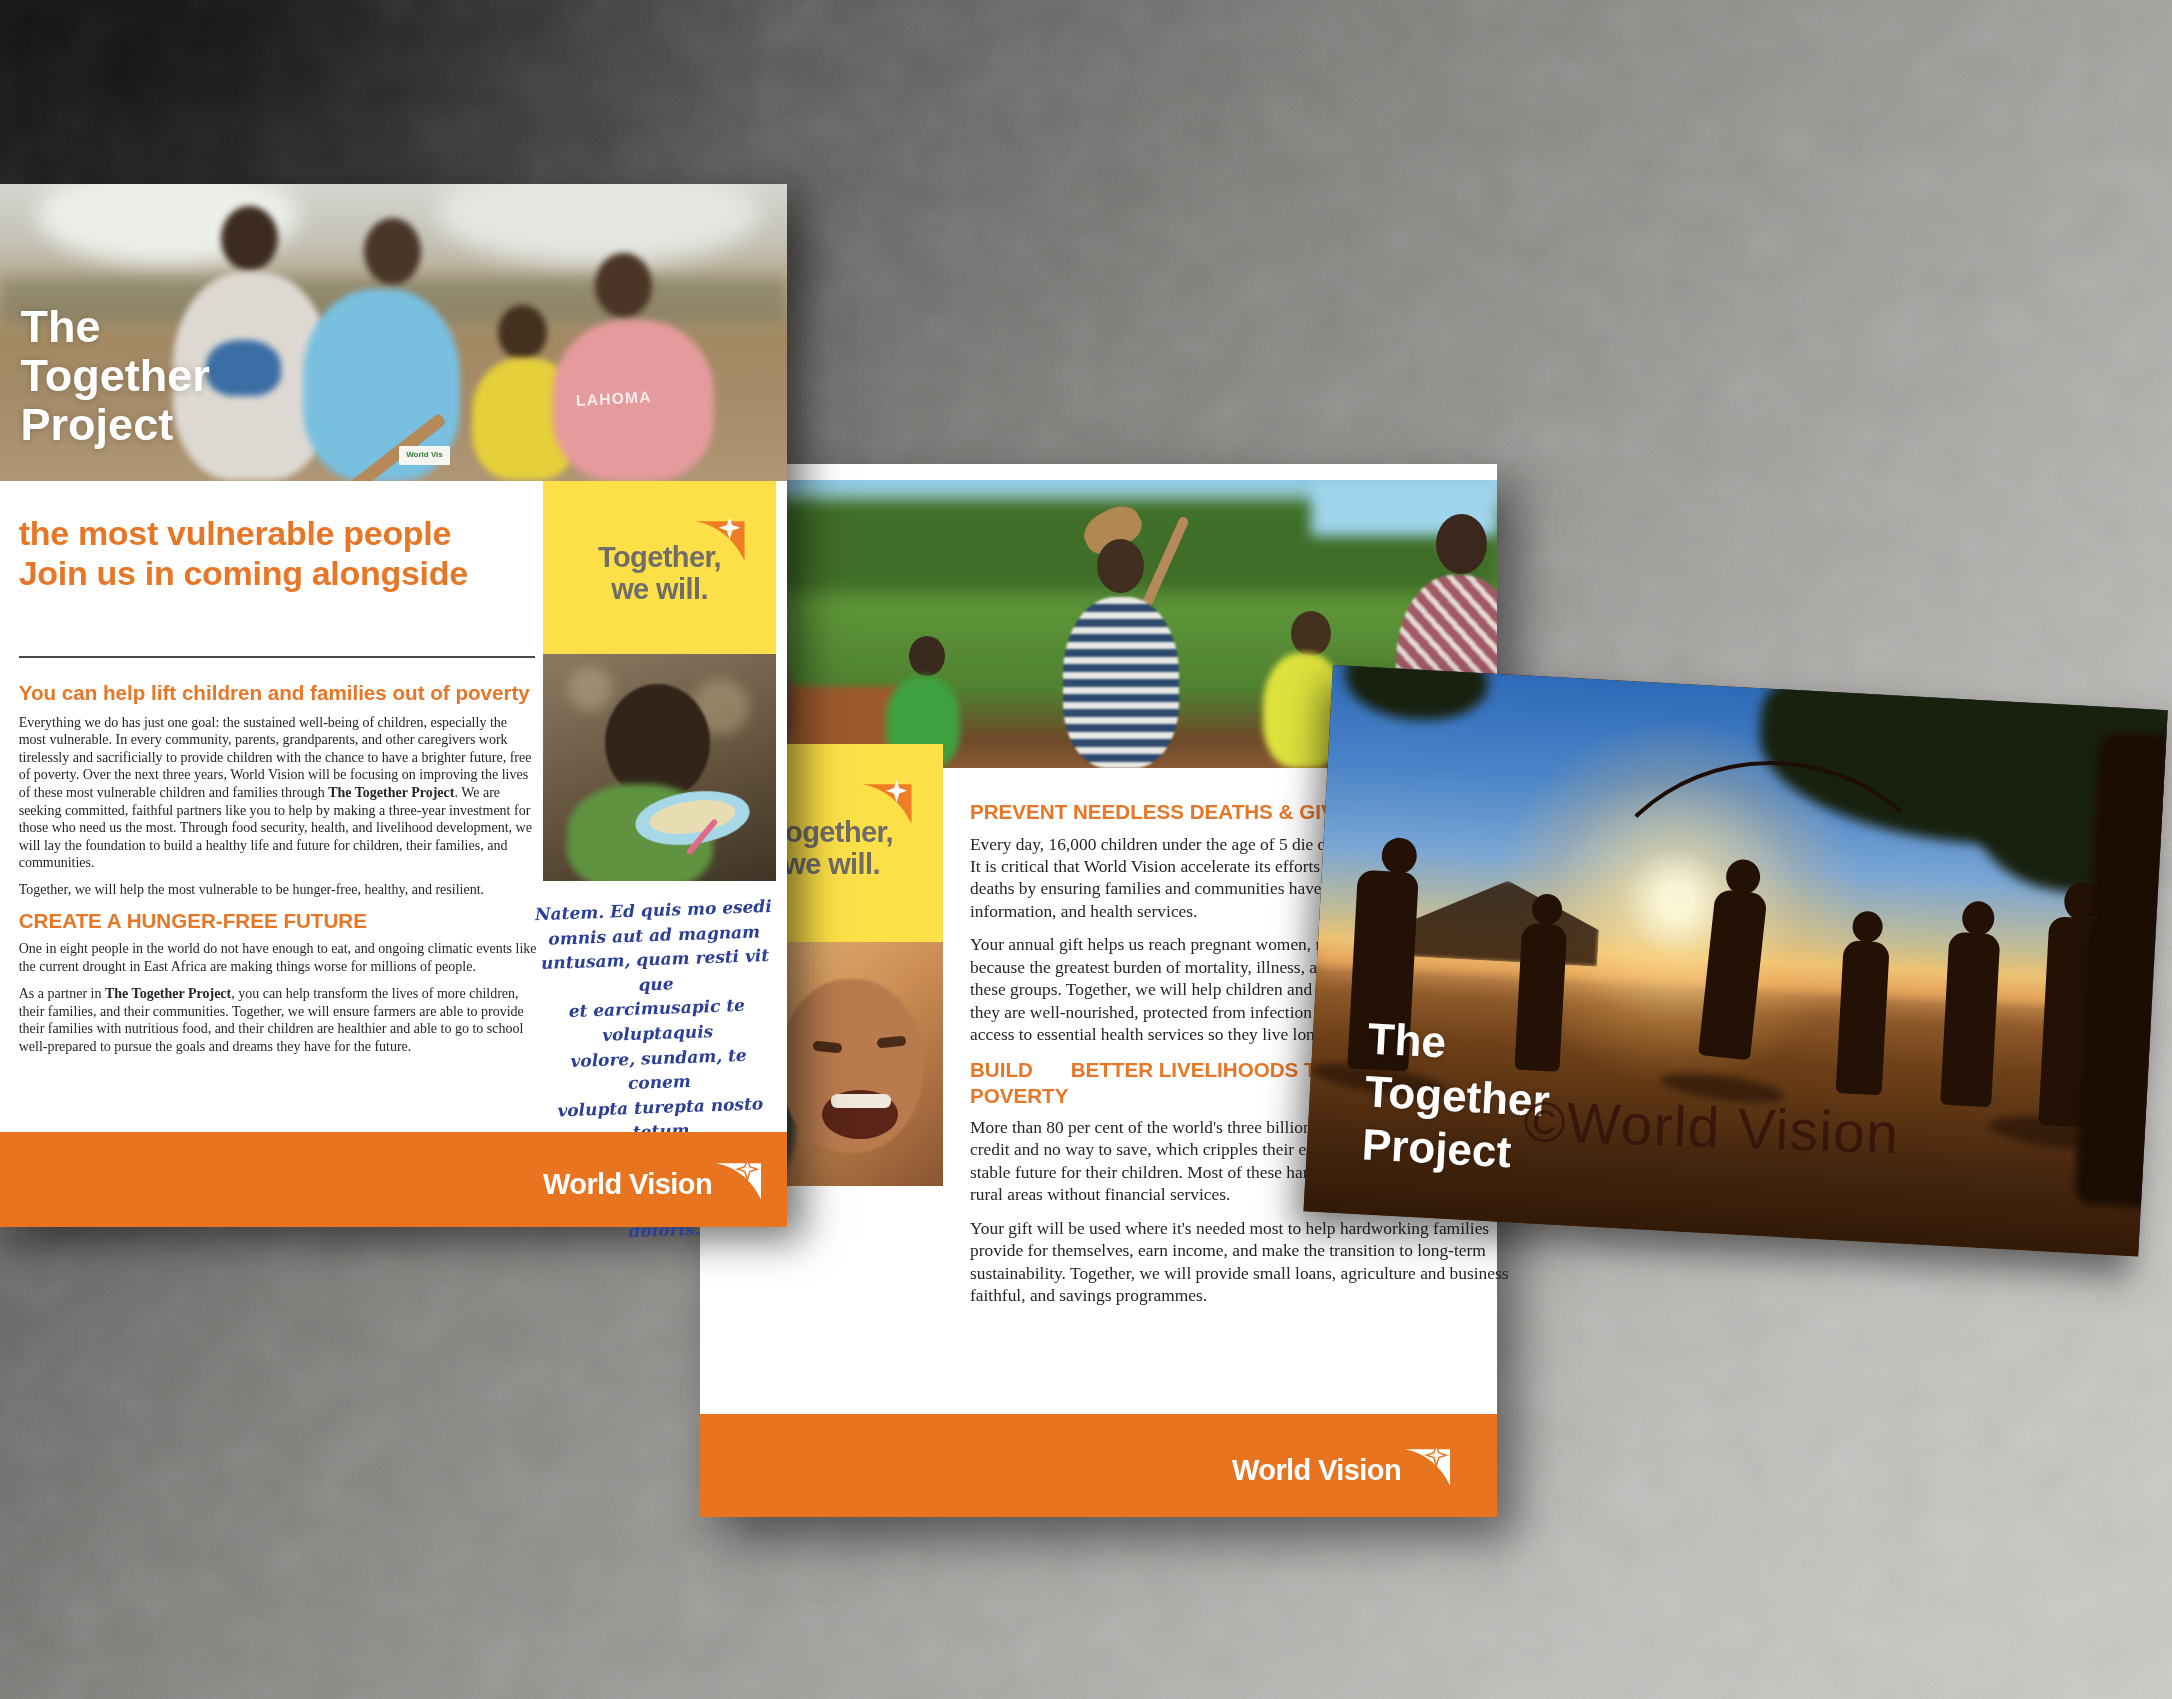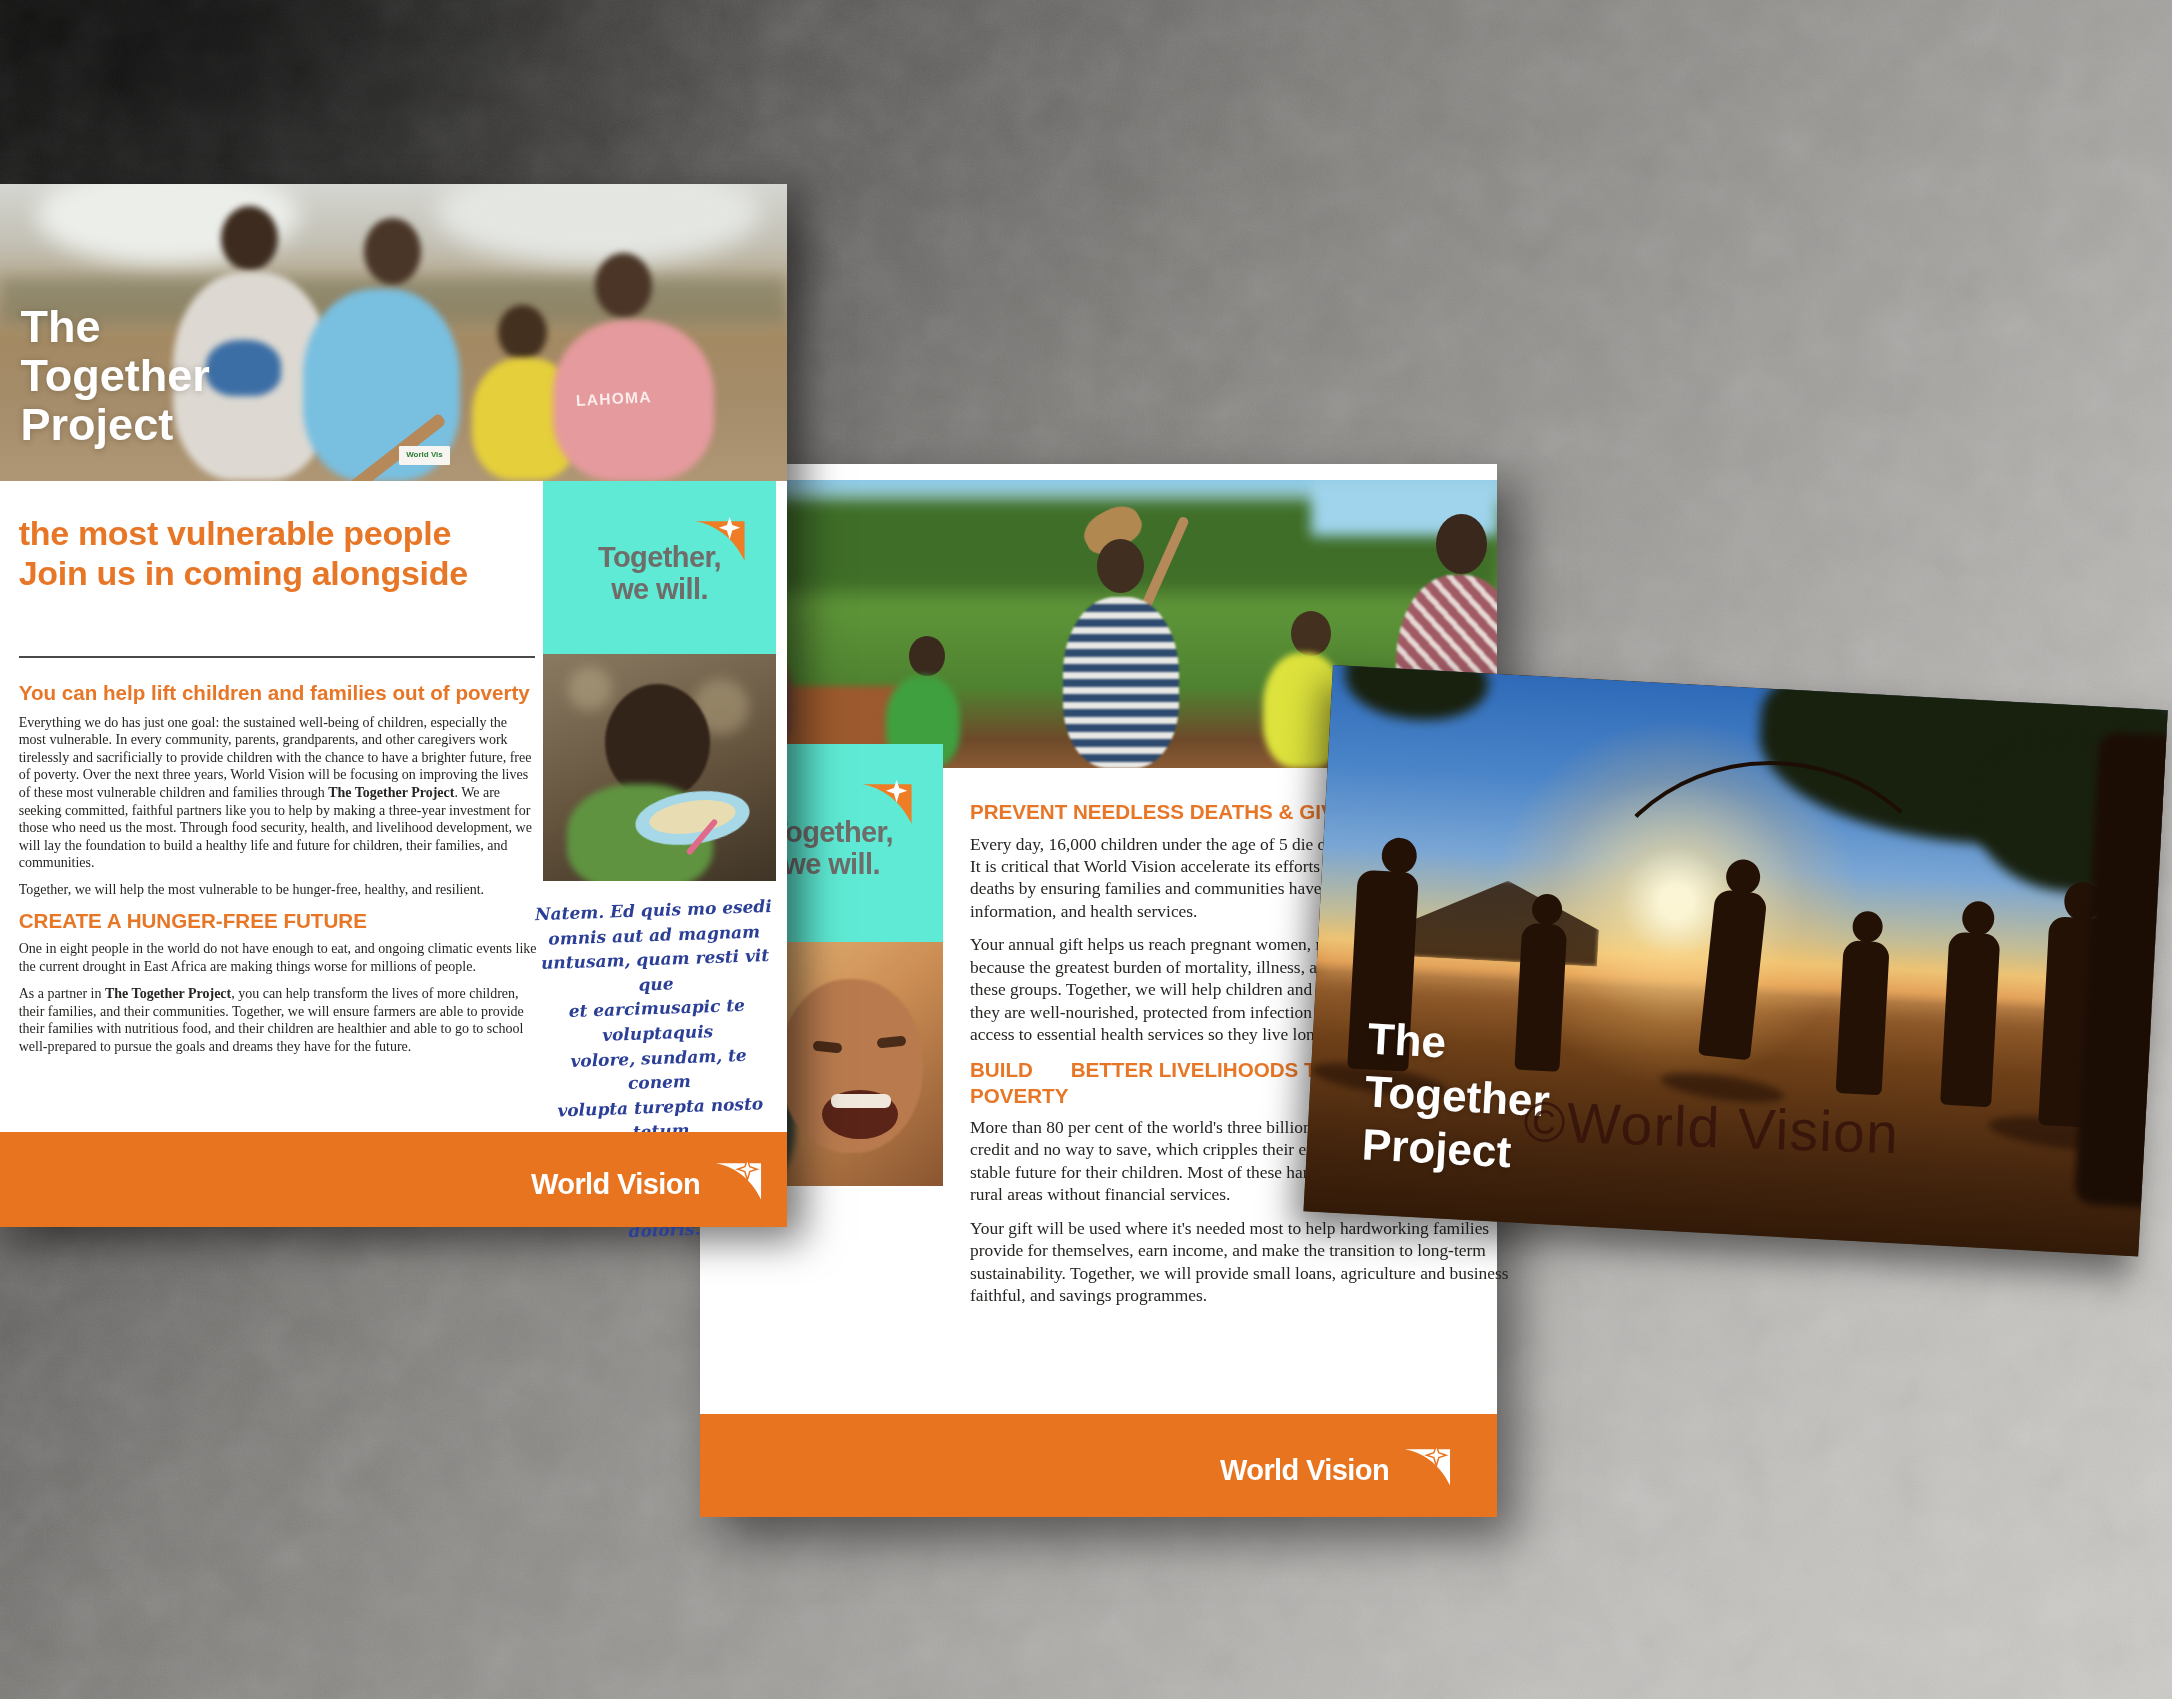--- a/index.html
+++ b/index.html
@@ -38,35 +38,35 @@
   .headline{position:absolute;left:18.7px;top:329px;color:#e87627;
     font-size:34px;line-height:40px;font-weight:700;letter-spacing:-0.3px;}
   .divider{position:absolute;left:18.7px;top:472px;width:516px;height:1.9px;background:#4a4948;}
   .col1{position:absolute;left:18.7px;top:497px;width:518px;color:#272522;
     font-family:"Liberation Serif",serif;font-size:14px;line-height:17.6px;}
   .col1 p{margin:0 0 9.3px 0;}
   .sec{font-family:"Liberation Sans",sans-serif;color:#e87627;font-weight:700;
     font-size:20.6px;line-height:24px;margin:0 0 8.7px 0;}
   .sec2{margin:10px 0 7.5px 0;font-weight:600;}
   .sec2 b{font-weight:800;}
-  .tg-box{position:absolute;background:#5eead4;}
+  .tg-box{position:absolute;background:#fde047;}
   .tg-box1{left:543px;top:297px;width:233px;height:173px;}
   .tg-text{position:absolute;left:0;right:0;top:50%;transform:translateY(-42%);
     text-align:center;color:#6f6c69;font-size:29px;line-height:32px;font-weight:800;letter-spacing:-0.6px;}
   .wv-mark{position:absolute;}
   .mark1{right:29px;top:35px;}
   .photo2{left:543px;top:470px;width:233px;height:227px;
     background:linear-gradient(160deg,#8a7a62 0%,#64533d 55%,#3f3426 100%);}
   .script{position:absolute;left:537px;top:714px;width:244px;text-align:center;
     font-family:"DejaVu Serif",serif;font-style:italic;font-weight:700;
     color:#2b3f97;font-size:17px;line-height:24.6px;transform:rotate(-2deg);}
   .footer{position:absolute;left:0;bottom:0;width:100%;background:#e87420;}
   .footer1{height:95px;}
   .footer2{height:103px;}
-  .logo-row{position:absolute;top:50%;transform:translateY(-50%);display:flex;align-items:flex-end;gap:14px;}
+  .logo-row{position:absolute;top:50%;transform:translateY(-50%);display:flex;align-items:flex-end;gap:2px;}
   .lr1{right:24px;} .lr2{right:45px;}
   .logo-text{color:#fff;font-size:29px;font-weight:700;letter-spacing:-0.6px;line-height:36px;}
   
   .photo3{left:0;top:15.6px;width:797px;height:288px;
     background:linear-gradient(180deg,#8ecbe8 0%,#a9d9ea 7%,#4d7c33 18%,#5d9438 45%,#4f8230 72%,#6d4a2a 90%,#8a5a33 100%);}
   .tg-box2{left:20.6px;top:280px;width:222px;height:198px;}
   .photo4{left:20.6px;top:478px;width:222px;height:244px;
     background:linear-gradient(140deg,#e8b87a 0%,#cc8e54 45%,#8a5530 100%);}
   .pink{position:absolute;left:28px;top:739px;color:#e8137f;
     font-family:"Liberation Serif",serif;font-style:italic;font-size:17.4px;line-height:24px;}

